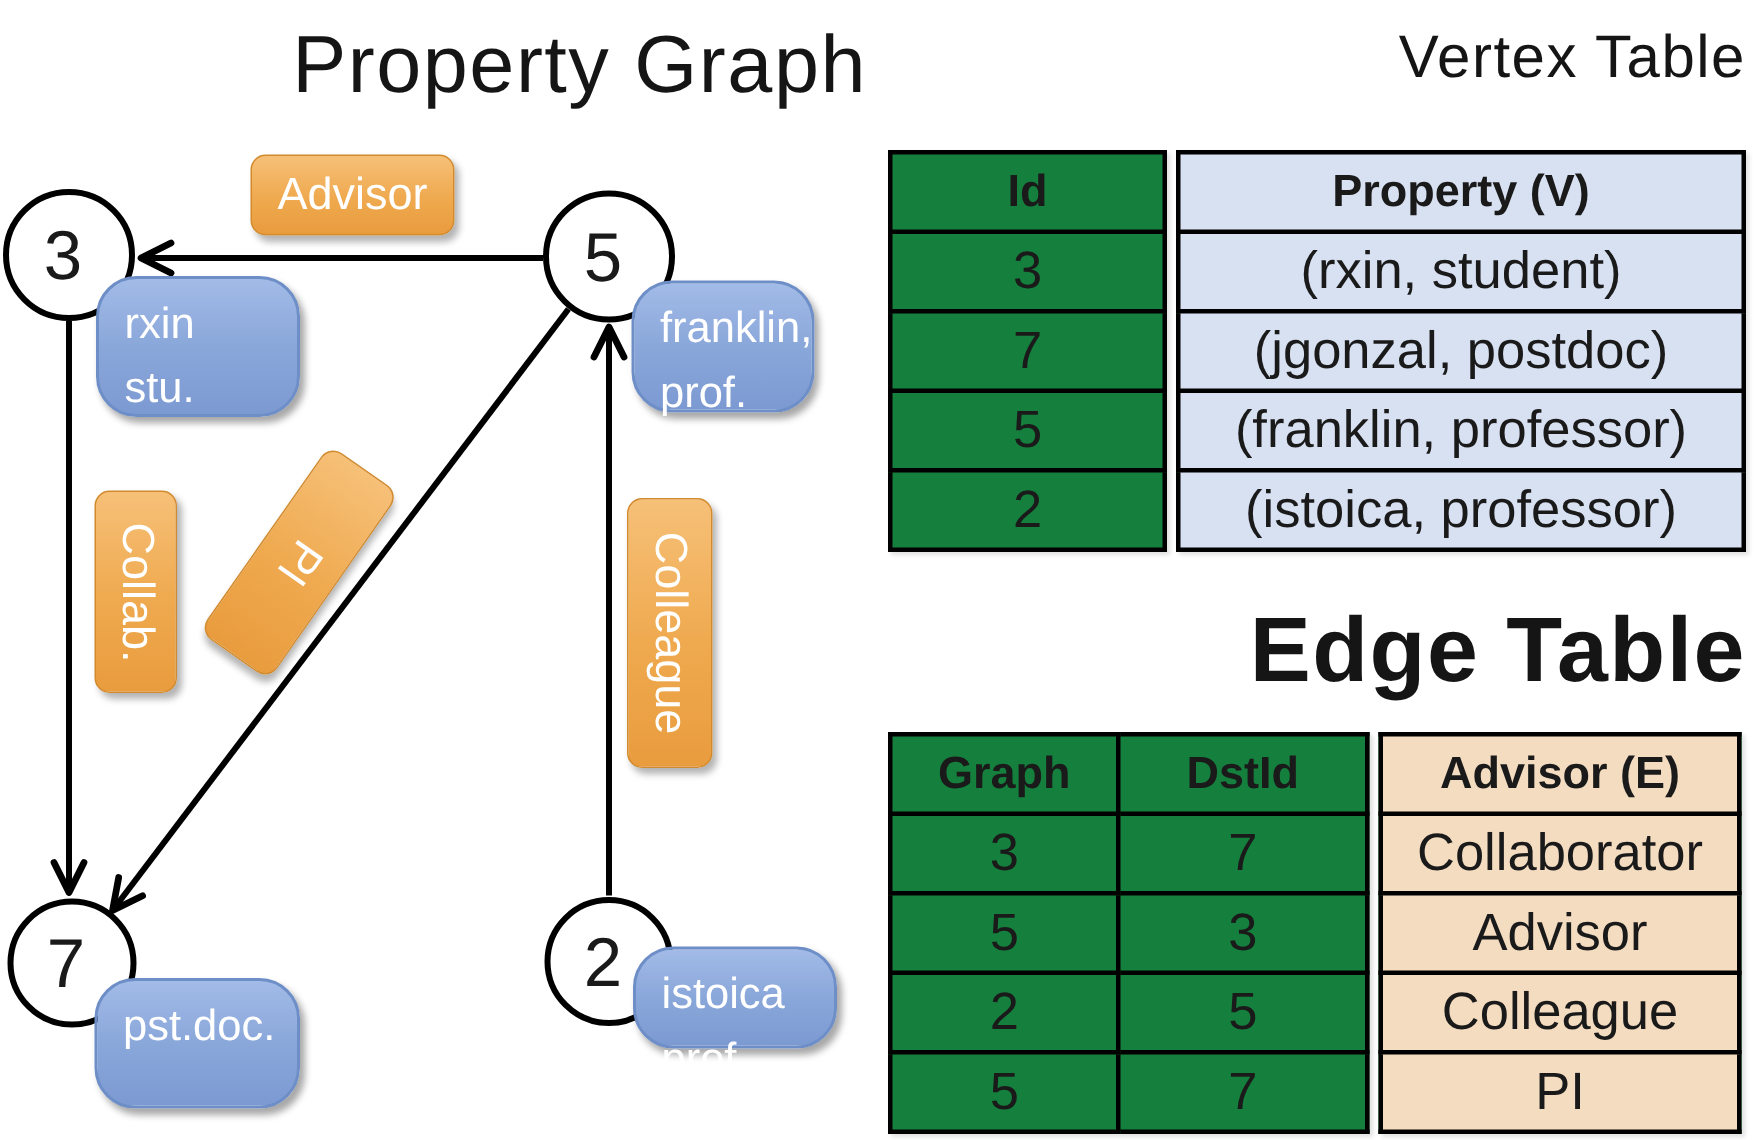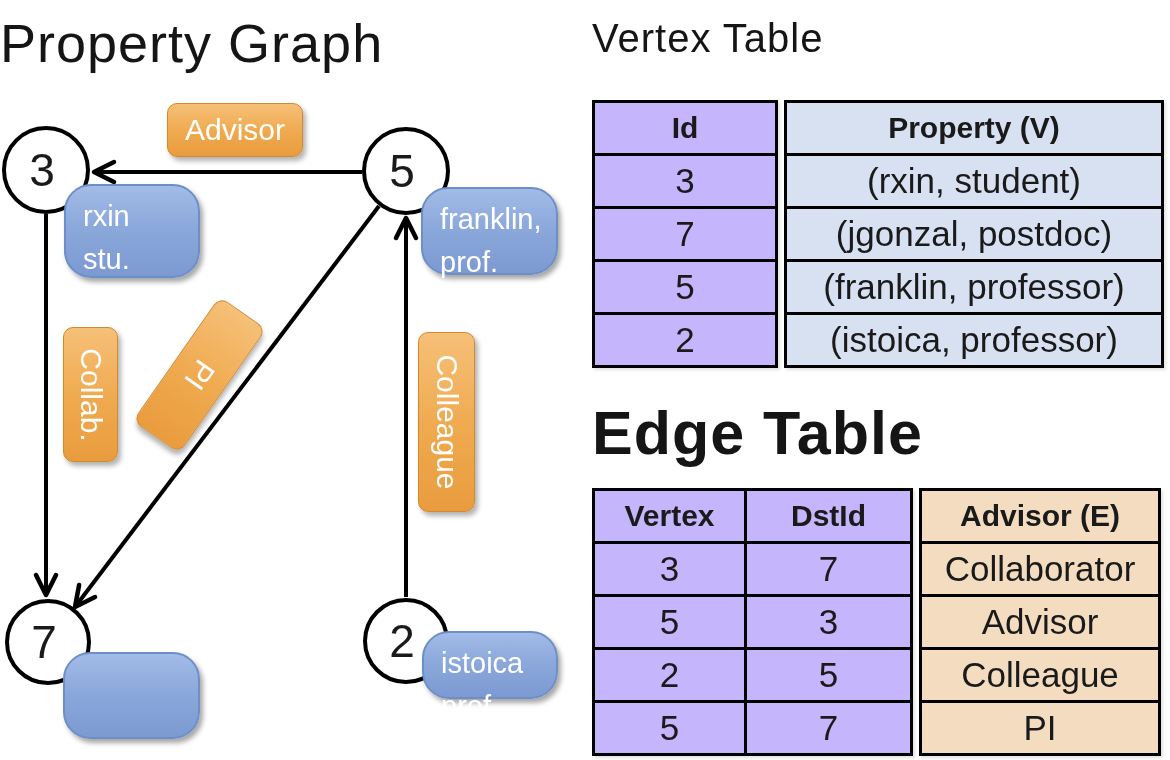--- a/index.html
+++ b/index.html
@@ -1,58 +1,58 @@
 <!DOCTYPE html>
 <html><head>
 <meta charset="utf-8">
 <style>
   html,body{margin:0;padding:0;background:#fff;}
   .slide{position:relative;width:1170px;height:760px;background:#ffffff;overflow:hidden;
          font-family:"Liberation Sans",sans-serif;color:#1a1a1a;}
 
   
-  .title{position:absolute;text-align:left;font-weight:300;letter-spacing:1px;color:#151515;}
+  .title{position:absolute;text-align:right;font-weight:300;letter-spacing:1px;color:#151515;}
   .g-title{left:0;top:12px;width:578px;font-size:54px;}
   .vt-title{left:592px;top:16px;width:572px;font-size:40px;}
   .et-title{left:592px;top:398px;width:572px;font-size:61px;font-weight:bold;}
 
   
   .edges-svg{position:absolute;left:0;top:0;z-index:1;}
   .gnode{position:absolute;width:88px;height:88px;box-sizing:border-box;border:4px solid #000;
          border-radius:50%;background:#fff;display:flex;align-items:center;justify-content:center;
          font-size:46px;font-weight:300;z-index:3;padding-right:8px;}
   #n3{left:2px;top:126px;}
   #n5{left:362px;top:127px;}
   #n7{left:5px;top:599px;width:86px;height:86px;}
   #n2{left:363px;top:598px;width:86px;height:86px;}
 
   .vbox{position:absolute;box-sizing:border-box;border-radius:27px;z-index:4;
         background:linear-gradient(180deg,#a2bbe7 0%,#8aa7da 50%,#7c9ad2 100%);
         border:2px solid #6e8ec7;box-shadow:3px 4px 5px rgba(0,0,0,0.35);
         color:#fff;font-size:29px;line-height:1.48;padding:9px 0 0 17px;}
   #rxin{left:64px;top:184px;width:136px;height:94px;}
-  #franklin{left:421px;top:187px;width:137px;height:88px;}
+  #franklin{left:421px;top:187px;width:122px;height:88px;}
   #jgonzal{left:63px;top:652px;width:137px;height:87px;}
   #istoica{left:422px;top:631px;width:136px;height:68px;}
 
   .elabel{position:absolute;box-sizing:border-box;border-radius:10px;z-index:2;
           background:linear-gradient(180deg,#f6c078 0%,#efa94e 55%,#e99c3e 100%);
           border:1px solid #d18a2d;box-shadow:3px 4px 5px rgba(0,0,0,0.3);
           color:#fff;font-size:30px;display:flex;align-items:center;justify-content:center;}
   #advisor{left:167px;top:103px;width:136px;height:54px;}
   #collab{left:63px;top:327px;width:55px;height:135px;}
   #colleague{left:418px;top:332px;width:57px;height:180px;}
   #pi{left:171px;top:299px;width:57px;height:152px;transform:rotate(35deg);}
   .vert{transform:rotate(90deg);white-space:nowrap;}
 
   
   .tbl-wrap{position:absolute;display:flex;gap:6px;}
   #vertex-table{left:592px;top:100px;}
   #edge-table{left:592px;top:488px;}
-  table{border-collapse:collapse;background:#c4b5fd;box-shadow:2px 2px 3px rgba(0,0,0,0.12);padding-left:44px;}
+  table{border-collapse:collapse;background:#15803d;box-shadow:2px 2px 3px rgba(0,0,0,0.12);padding-left:44px;}
   th,td{border:3px solid #000;text-align:center;vertical-align:middle;height:50px;padding:0 6px;box-sizing:content-box;}
   th{font-size:30px;font-weight:bold;}
   td{font-size:35px;font-weight:normal;}
   .v-id  th,.v-id  td{width:168px;}
   .v-prop th,.v-prop td{width:362px;background:#d8e1f2;}
   .e-src{width:137px;} .e-dst{width:151px;}
   .e-prop th,.e-prop td{width:224px;background:#f4dcc0;}
 </style>
 </head>
 <body>
@@ -103,20 +103,21 @@
 
   <div class="vbox" id="rxin">
     <div>rxin</div>
     <div>stu.</div>
   </div>
   <div class="vbox" id="franklin">
     <div>franklin,</div>
     <div>prof.</div>
   </div>
   <div class="vbox" id="jgonzal">
+    <div>pst.doc.</div>
   </div>
   <div class="vbox" id="istoica">
     <div>istoica</div>
     <div>prof.</div>
   </div>
 
   <div class="tbl-wrap" id="vertex-table">
     <table class="v-id">
       <tbody>
           <tr>
@@ -154,21 +155,21 @@
             <td>(istoica, professor)</td>
           </tr>
     </tbody>
       </table>
   </div>
 
   <div class="tbl-wrap" id="edge-table">
     <table>
       <tbody>
           <tr>
-        <th class="e-src">Vertex</th>
+        <th class="e-src">Graph</th>
         <th class="e-dst">DstId</th>
       </tr>
       <tr>
         <td>3</td>
         <td>7</td>
       </tr>
       <tr>
         <td>5</td>
         <td>3</td>
       </tr>

